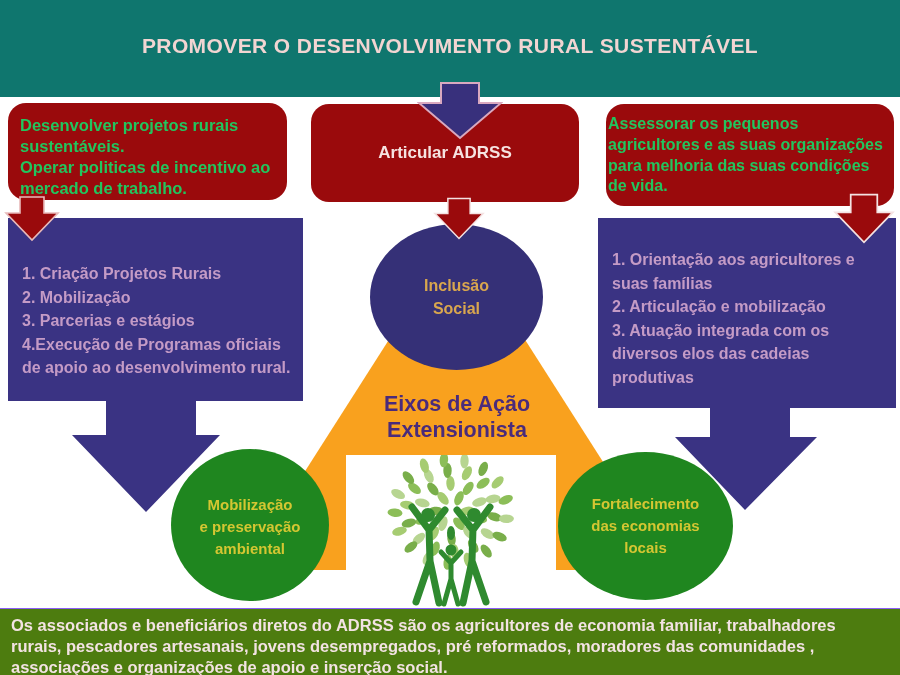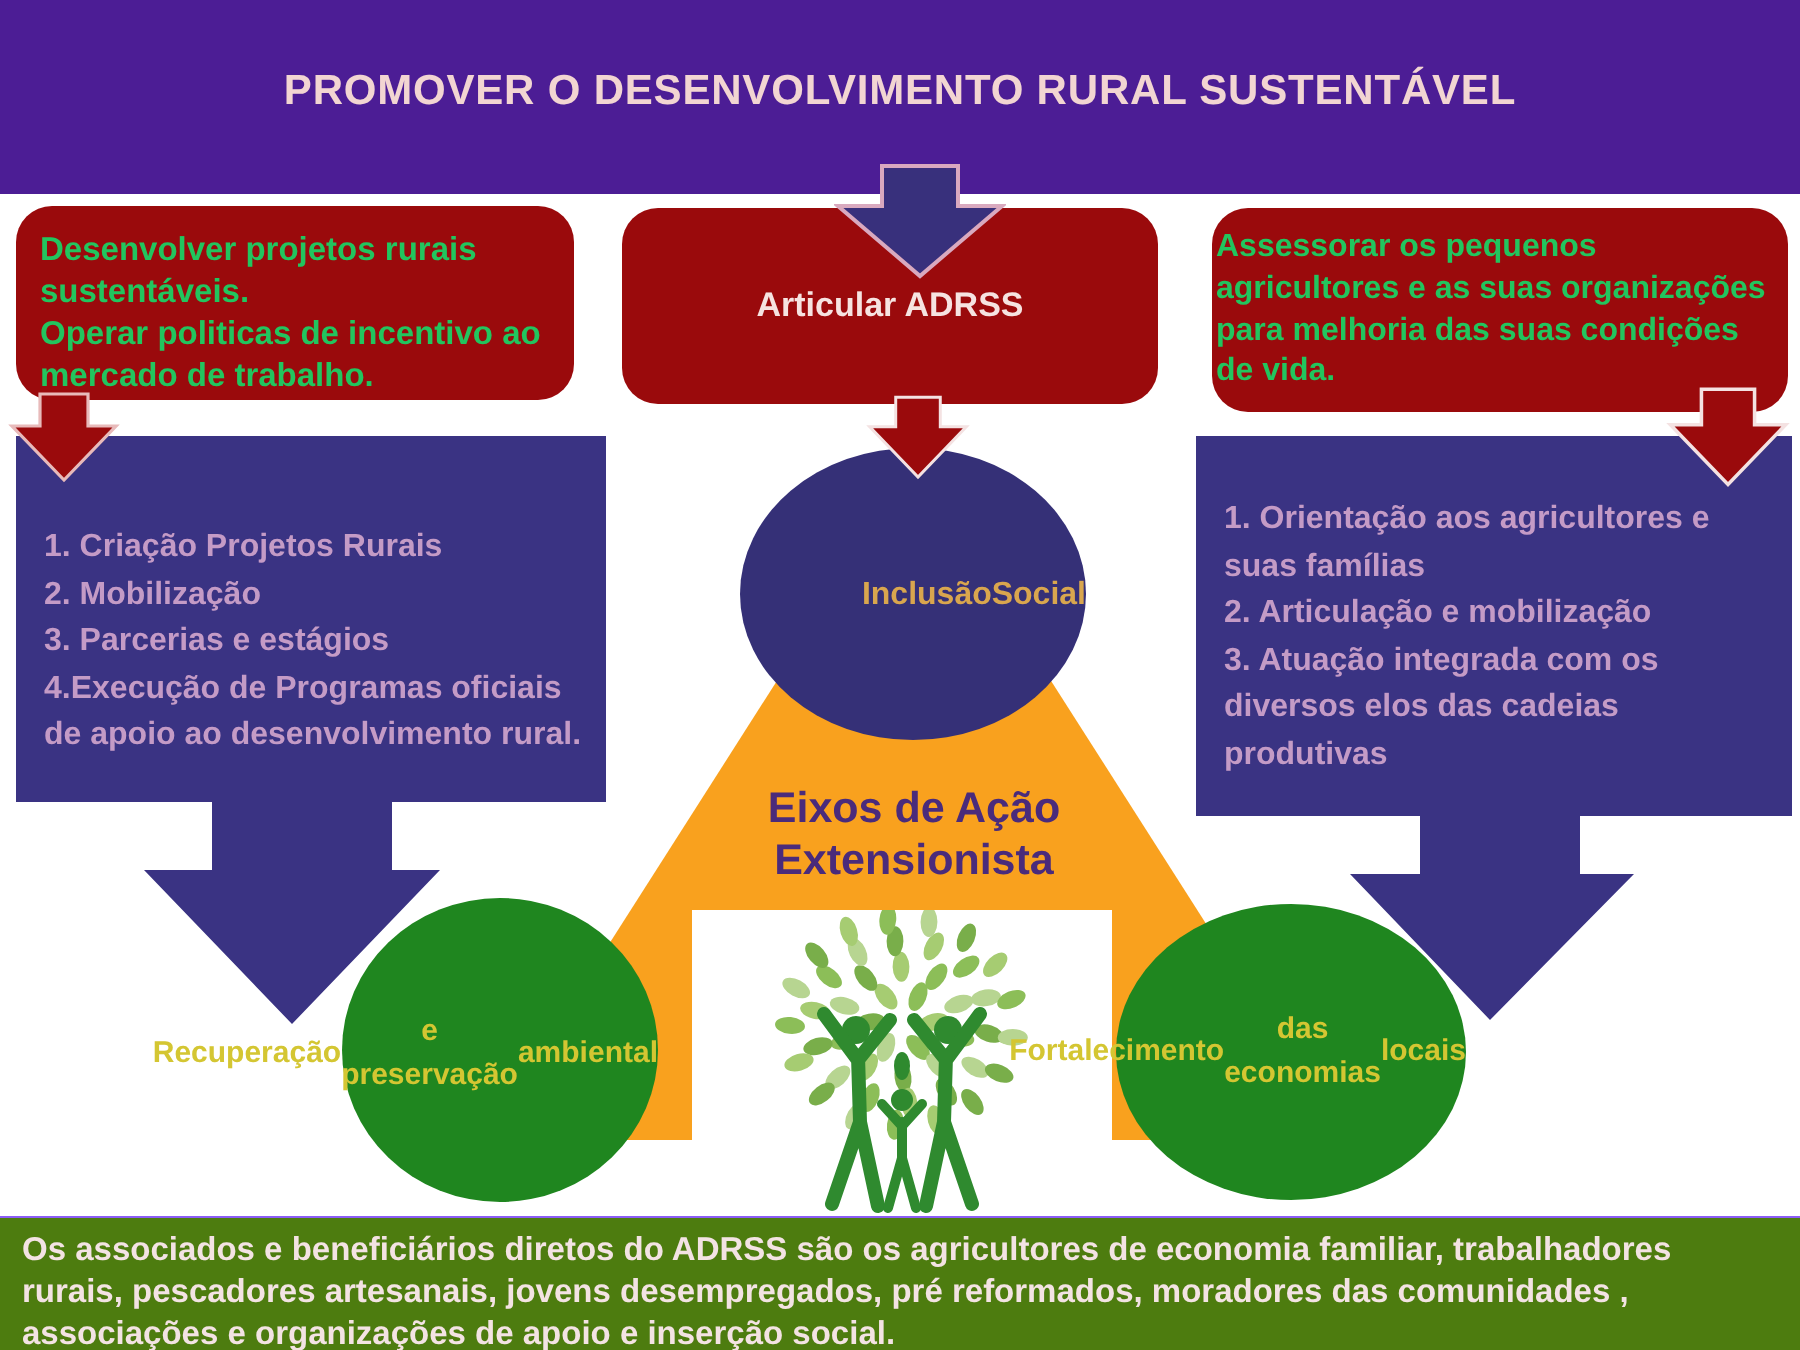--- a/index.html
+++ b/index.html
@@ -1,43 +1,43 @@
 <!DOCTYPE html>
 <html><head>
 <meta charset="utf-8">
 <style>
   html,body{margin:0;padding:0;background:#fff;}
   .stage{position:relative;width:900px;height:675px;background:#ffffff;overflow:hidden;
          font-family:"Liberation Sans",sans-serif;font-weight:bold;}
   .abs{position:absolute;}
 
   
-  .top-banner{left:0;top:0;width:900px;height:97px;background:#4c1d95;display:flex;
+  .top-banner{left:0;top:0;width:900px;height:97px;background:#0f766e;display:flex;
               align-items:center;justify-content:center;}
   .page-title{color:#f2d5d2;font-size:21px;letter-spacing:.4px;padding-bottom:6px;}
   .footer-banner{left:0;top:608px;width:900px;height:75px;background:#4d7c0f;
                  border-top:1px solid #8b5cf6;box-sizing:border-box;}
   .footer-text{color:#f3e3e3;font-size:16.5px;line-height:21px;padding:6px 11px 0 11px;}
 
   
   .redbox{background:#9a0a0c;border-radius:18px;color:#22c55e;font-size:16.5px;
           line-height:1.28;box-sizing:border-box;}
   .redbox-left{left:8px;top:103px;width:279px;height:97px;padding:12px 10px 0 12px;}
   .redbox-center{left:311px;top:104px;width:268px;height:98px;display:flex;
                  align-items:center;justify-content:center;color:#f6e3e1;font-size:17px;}
   .redbox-right{left:606px;top:104px;width:288px;height:102px;padding:10px 10px 0 2px;font-size:16px;line-height:1.3;}
 
   
   .purplebox{background:#3a3383;color:#c49bc6;font-size:16px;line-height:23.5px;box-sizing:border-box;}
   .purplebox-left{left:8px;top:218px;width:295px;height:183px;padding:44px 8px 0 14px;}
   .purplebox-right{left:598px;top:218px;width:298px;height:190px;padding:30px 8px 0 14px;}
 
   
-  .circle{border-radius:50%;display:flex;align-items:center;
-          justify-content:flex-end;text-align:center;}
+  .circle{border-radius:50%;display:flex;flex-direction:column;align-items:center;
+          justify-content:center;text-align:center;}
   .circle-top{left:370px;top:224px;width:173px;height:146px;background:#353077;
               color:#d9a64e;font-size:16px;line-height:23px;}
   .circle-green{background:#1f861f;color:#d4c632;font-size:15px;line-height:22px;}
   .circle-left{left:171px;top:449px;width:158px;height:152px;padding-top:4px;box-sizing:border-box;}
   .circle-right{left:558px;top:452px;width:175px;height:148px;}
 
   
   .eixos{left:338px;top:391px;width:238px;text-align:center;color:#4a2b7b;
          font-size:21.5px;line-height:26px;}
 
@@ -157,21 +157,21 @@
   <div class="abs eixos">
     <div>Eixos de Ação</div>
     <div>Extensionista</div>
   </div>
 
   <div class="abs circle circle-top">
     <div>Inclusão</div>
     <div>Social</div>
   </div>
   <div class="abs circle circle-green circle-left">
-    <div>Recuperação</div>
+    <div>Mobilização</div>
     <div>e preservação</div>
     <div>ambiental</div>
   </div>
   <div class="abs circle circle-green circle-right">
     <div>Fortalecimento</div>
     <div>das economias</div>
     <div>locais</div>
   </div>
 
   <svg class="abs" style="left:417px;top:82px;" width="86" height="58" viewBox="0 0 86 58">

